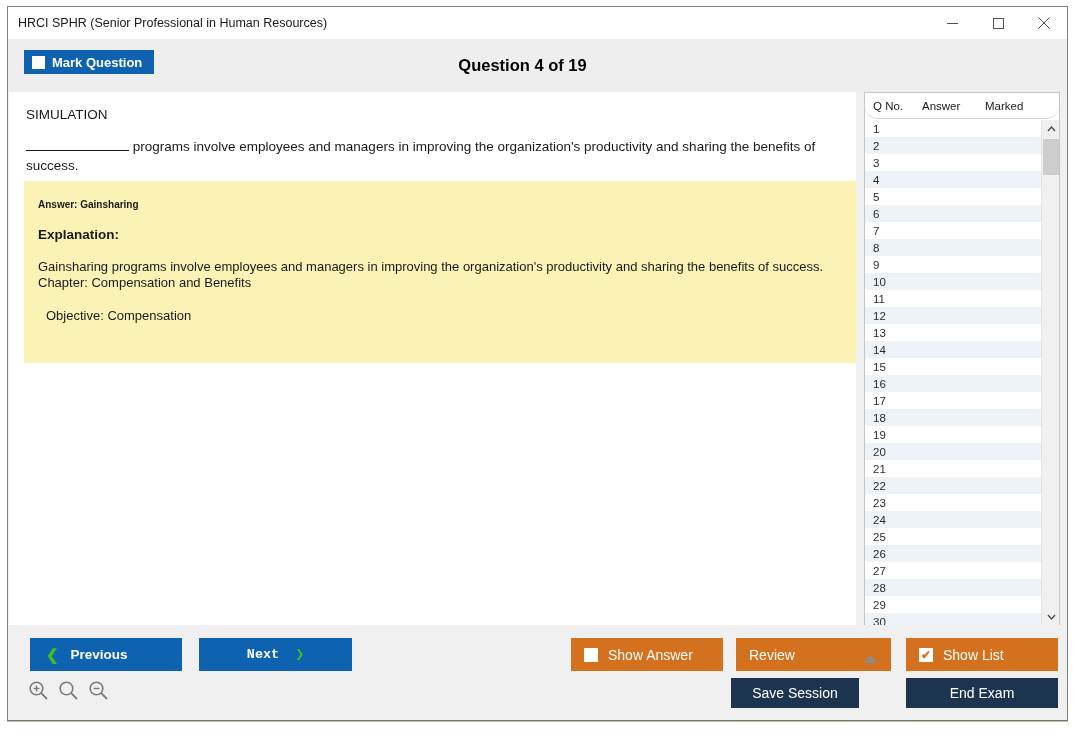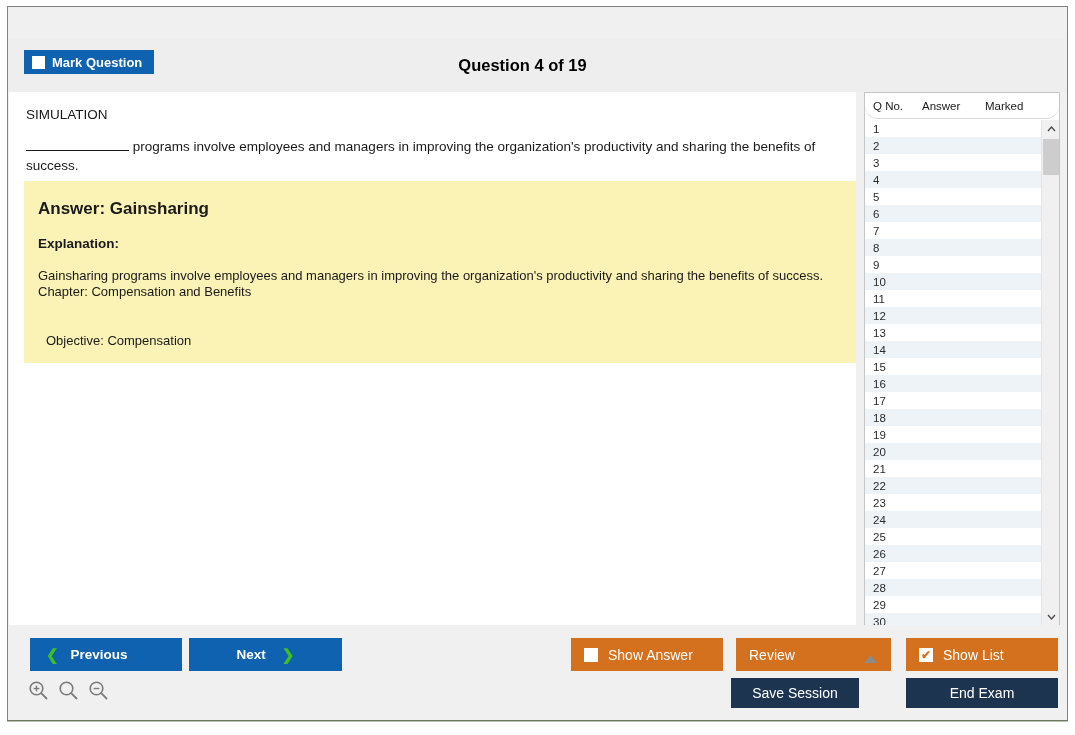--- a/index.html
+++ b/index.html
@@ -104,30 +104,30 @@
     height: 14px;
   }
 
   #answer-box {
     position: absolute; left: 15px; top: 89px;
     width: 832px; height: 182px;
     background: #fbf2b5;
     padding: 18px 16px 0 14px;
   }
   #answer-line {
-    font-size: 17px; font-weight: bold; color: #1a1a1a;
+    font-size: 10px; font-weight: bold; color: #1a1a1a;
     margin: 0 0 17px 0;
   }
   #explanation-label {
     font-size: 13.5px; font-weight: bold; color: #1a1a1a;
     margin: 0 0 17px 0;
   }
   #explanation-text {
     font-size: 13px; color: #1a1a1a;
-    line-height: 16px; margin: 0 0 33px 0;
+    line-height: 16px; margin: 0 0 17px 0;
     max-width: 815px;
   }
   #objective-text {
     font-size: 13px; color: #1a1a1a; margin: 8px;
   }
 
   
   #question-list-panel {
     position: absolute;
     left: 856px; top: 85px;
@@ -203,22 +203,23 @@
   .btn-blue { background: #0e62b0; }
   .btn-orange { background: #d4711f; font-weight: normal; font-size: 14px; }
   .btn-navy { background: #1d3450; font-weight: normal; font-size: 14px; }
 
   #previous-button {
     left: 22px; top: 13px; width: 152px; height: 33px;
     justify-content: flex-start; padding-left: 16px;
   }
   #previous-button .chev { color: #3ec021; margin-right: 12px; font-size: 15px; font-weight: bold; }
   #next-button {
-    left: 181px; top: 13px; width: 153px; height: 33px;
+    left: 191px; top: 13px; width: 153px; height: 33px;
     justify-content: center;
+    font-family: Liberation Mono, monospace;
   }
   #next-button .chev { color: #3ec021; margin-left: 16px; font-size: 15px; font-weight: bold; }
 
   #show-answer-button {
     left: 563px; top: 13px; width: 152px; height: 33px;
     padding-left: 13px;
   }
   #show-answer-button .cbox {
     width: 14px; height: 14px; background: #ffffff; margin-right: 10px;
     display: inline-block;
@@ -254,20 +255,41 @@
     position: absolute; left: 20px; top: 55px;
     display: flex; align-items: center; gap: 9px;
   }
   .zoom-btn { cursor: pointer; display: block; }
 </style>
 </head>
 <body>
 
 <div id="app-window">
 
+  <div id="title-bar">
+    <span id="title-text">HRCI SPHR (Senior Professional in Human Resources)</span>
+    <div id="window-controls">
+      <div class="win-btn">
+        <svg width="11" height="11" viewBox="0 0 11 11">
+          <line x1="0" y1="5.5" x2="11" y2="5.5" stroke="#505050" stroke-width="1"></line>
+        </svg>
+      </div>
+      <div class="win-btn">
+        <svg width="11" height="11" viewBox="0 0 11 11">
+          <rect x="0.5" y="0.5" width="10" height="10" fill="none" stroke="#505050" stroke-width="1"></rect>
+        </svg>
+      </div>
+      <div class="win-btn">
+        <svg width="12" height="12" viewBox="0 0 12 12">
+          <line x1="0.5" y1="0.5" x2="11.5" y2="11.5" stroke="#505050" stroke-width="1"></line>
+          <line x1="11.5" y1="0.5" x2="0.5" y2="11.5" stroke="#505050" stroke-width="1"></line>
+        </svg>
+      </div>
+    </div>
+  </div>
 
   <div id="question-header">
     <button id="mark-question-button">
       <span class="cbox"></span>
       <span>Mark Question</span>
     </button>
     <div id="question-counter">Question 4 of 19</div>
   </div>
 
   <div id="content-area">

